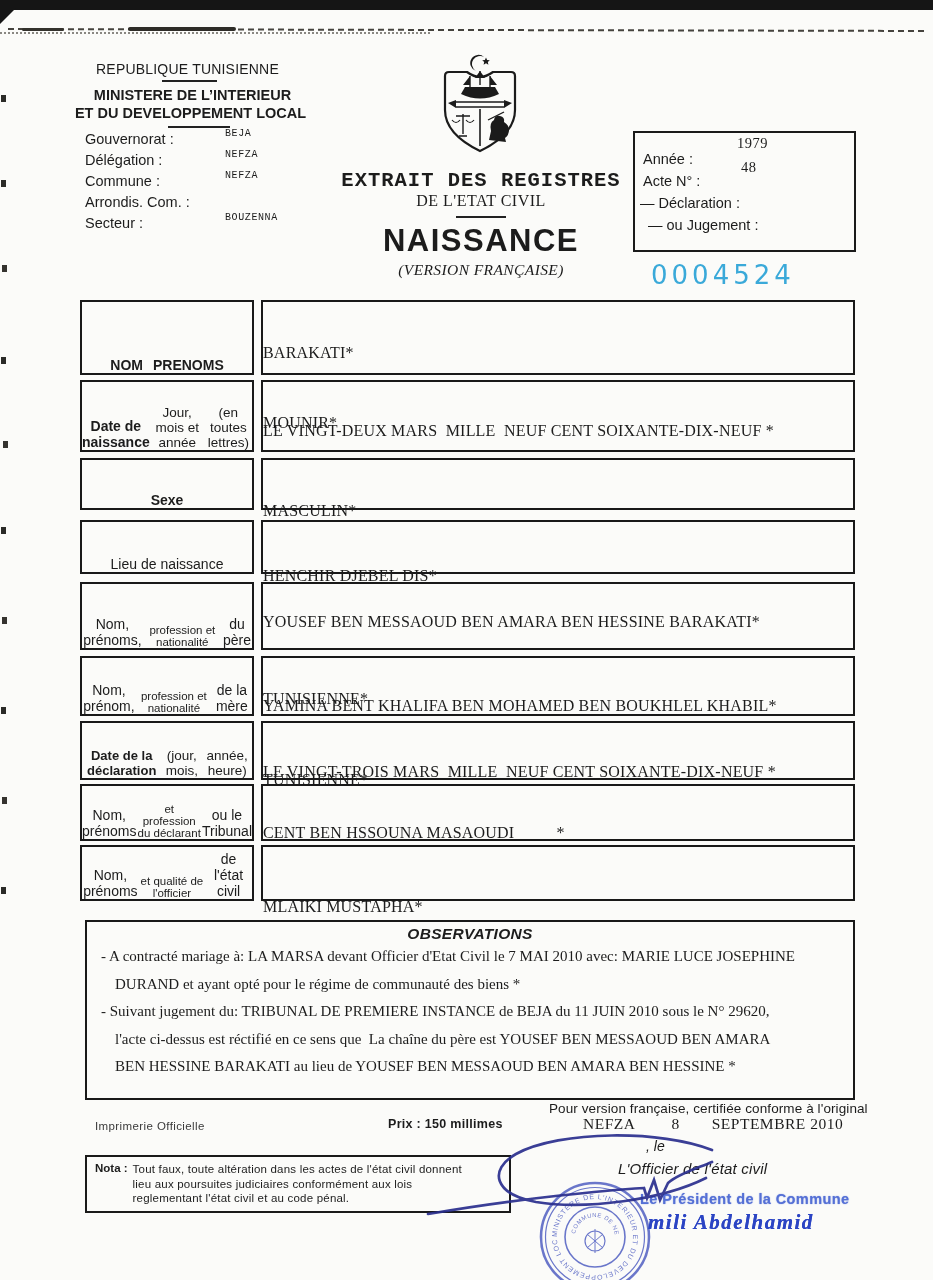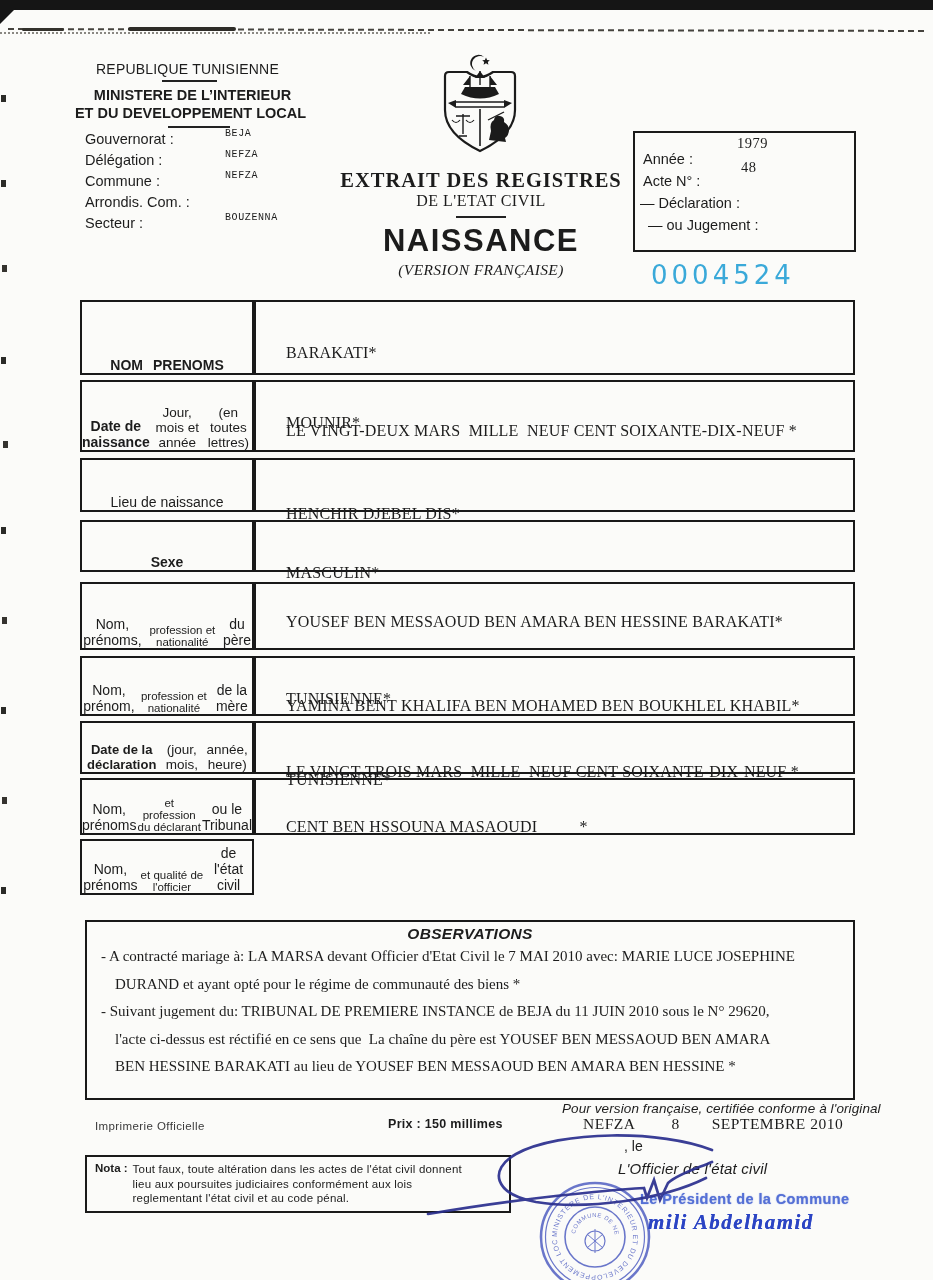--- a/index.html
+++ b/index.html
@@ -25,21 +25,21 @@
   .ministry1{left:85px;top:87px;width:215px;text-align:center;font-weight:700;font-size:14.5px;}
   .ministry2{left:73px;top:105px;width:235px;text-align:center;font-weight:700;font-size:14.5px;}
   .hr2{left:168px;top:126px;width:62px;height:2px;background:#222;}
   .gov{left:85px;top:131px;width:330px;}
   .gov-row{display:flex;height:21px;font-size:14.5px;}
   .gf-label{width:140px;}
   .gf-value{font-family:Liberation Mono, monospace;font-size:10px;letter-spacing:.6px;margin-top:-3px;}
 
   
   .tc{left:290px;width:382px;text-align:center;}
-  .t1{top:169px;font-family:Liberation Serif, serif;font-weight:700;font-size:20.5px;letter-spacing:1px;}
+  .t1{top:169px;font-family:Liberation Mono, monospace;font-weight:700;font-size:20.5px;letter-spacing:1px;}
   .t2{top:192px;font-family:"Liberation Serif",serif;font-size:16px;letter-spacing:.5px;}
   .trule{left:456px;top:216px;width:50px;height:2px;background:#222;}
   .tmain{top:223px;font-weight:700;font-size:31px;letter-spacing:1.5px;}
   .tver{top:261px;font-family:"Liberation Serif",serif;font-style:italic;font-size:15.5px;letter-spacing:.4px;}
 
   
   .acte{left:633px;top:131px;width:219px;height:117px;border:2px solid #1a1a1a;}
   .acte .abs{font-size:14.5px;}
   .a-annee{left:8px;top:18px;} .a-acte{left:8px;top:40px;}
   .a-dec{left:5px;top:62px;} .a-jug{left:13px;top:84px;}
@@ -47,49 +47,49 @@
   .a-annee-v{left:102px;top:2px;} .a-acte-v{left:106px;top:26px;}
 
   .serial{left:651px;top:260px;font-family:"DejaVu Sans",sans-serif;font-size:26px;
           color:#3aa9d9;letter-spacing:4px;}
 
   
   .tbl{left:80px;top:300px;width:775px;}
   .row{display:flex;}
   .lbl{width:170px;border:2.5px solid #191919;display:flex;flex-direction:row;
        justify-content:center;align-items:flex-end;text-align:center;gap:1px;}
-  .val{flex:1;border:2.5px solid #191919;font-family:"Liberation Serif",serif;
-       font-size:16px;letter-spacing:.2px;padding-left:30px;white-space:pre-wrap;}
+  .val{flex:1;margin-left:7px;border:2.5px solid #191919;font-family:"Liberation Serif",serif;
+       font-size:16px;letter-spacing:.2px;white-space:pre-wrap;}
   .lm{font-size:14px;} .lm-sm{font-size:13.5px;} .lm-xs{font-size:13px;} .ls{font-size:11.5px;}
   .bold{font-weight:700;}
   .vl{margin-top:5px;}
   .r1{height:75px;margin-bottom:5px;} .r1 .lbl{gap:10px;} .r1 .vl1{margin-top:6px;} .r1 .vl2{margin-top:16px;}
   .r2{height:72px;margin-bottom:6px;} .r2 .vl1{margin-top:4px;}
   .r3{height:54px;margin-bottom:8px;} .r3 .vl1{margin-top:9px;}
   .r4{height:52px;margin-bottom:10px;} .r4 .vl1{margin-top:6px;}
   .r5{height:68px;margin-bottom:6px;} .r5 .vl1{margin-top:-7px;} .r5 .vl2{margin-top:23px;}
   .r6{height:60px;margin-bottom:5px;} .r6 .vl1{margin-top:3px;} .r6 .vl2{margin-top:20px;}
-  .r7{height:53px;margin-bottom:4px;} .r7 .vl1{margin-top:4px;}
+  .r7{height:59px;margin-bottom:4px;} .r7 .vl1{margin-top:4px;}
   .r8{height:57px;margin-bottom:4px;} .r8 .vl1{margin-top:2px;}
   .r9{height:56px;} .r9 .vl1{margin-top:15px;}
 
   
   .obs{left:85px;top:920px;width:766px;height:176px;border:2.5px solid #191919;}
   .obs-title{text-align:center;font-style:italic;font-weight:700;font-size:15.5px;margin-top:3px;letter-spacing:.3px;}
   .obs-line{font-family:"Liberation Serif",serif;font-size:15px;line-height:27.5px;
             padding-left:14px;white-space:pre-wrap;}
   .obs-line.cont{padding-left:28px;}
 
   
   .imprimerie{left:95px;top:1120px;font-size:11.5px;color:#3a3a3a;letter-spacing:.4px;}
   .prix{left:388px;top:1117px;font-size:12.5px;font-weight:700;letter-spacing:.3px;}
-  .certif{left:562px;top:1101px;font-style:italic;font-size:13.5px;letter-spacing:.1px;}
+  .certif{left:549px;top:1101px;font-size:13.5px;letter-spacing:.1px;}
   .datefr{left:583px;top:1115px;display:flex;font-family:"Liberation Serif",serif;font-size:15.5px;letter-spacing:.5px;}
   .d2{margin-left:36px;} .d3{margin-left:32px;}
-  .le{left:624px;top:1138px;font-size:14px;}
+  .le{left:646px;top:1138px;font-size:14px;font-style:italic;}
   .officier{left:618px;top:1160px;font-style:italic;font-size:15px;letter-spacing:.2px;}
 
   .nota{left:85px;top:1155px;width:426px;height:58px;border:2px solid #1a1a1a;
         padding:5px 6px 0 8px;display:flex;box-sizing:border-box;}
   .nota-label{font-weight:700;font-size:11.5px;white-space:nowrap;margin-right:5px;}
   .nota-text{font-size:11.5px;line-height:14.5px;letter-spacing:.2px;}
 
   
   .seal{left:533px;top:1175px;width:124px;height:124px;z-index:3;}
   .president{left:640px;top:1191px;font-size:14.5px;font-weight:700;color:#5570d5;
@@ -192,35 +192,35 @@
       <div class="lbl">
         <div class="lm bold">Date de naissance</div>
         <div class="lm-sm">Jour, mois et année</div>
         <div class="lm-sm">(en toutes lettres)</div>
       </div>
       <div class="val">
         <div class="vl vl1">LE VINGT-DEUX MARS  MILLE  NEUF CENT SOIXANTE-DIX-NEUF *</div>
       </div>
     </div>
 
+    <div class="row r4">
+      <div class="lbl">
+        <div class="lm bold">Sexe</div>
+      </div>
+      <div class="val">
+        <div class="vl vl1">MASCULIN*</div>
+      </div>
+    </div>
+
     <div class="row r3">
       <div class="lbl">
         <div class="lm">Lieu de naissance</div>
       </div>
       <div class="val">
         <div class="vl vl1">HENCHIR DJEBEL DIS*</div>
-      </div>
-    </div>
-
-    <div class="row r4">
-      <div class="lbl">
-        <div class="lm bold">Sexe</div>
-      </div>
-      <div class="val">
-        <div class="vl vl1">MASCULIN*</div>
       </div>
     </div>
 
     <div class="row r5">
       <div class="lbl">
         <div class="lm">Nom, prénoms,</div>
         <div class="ls">profession et  nationalité</div>
         <div class="lm">du père</div>
       </div>
       <div class="val">
@@ -261,20 +261,23 @@
       <div class="val">
         <div class="vl vl1">CENT BEN HSSOUNA MASAOUDI          *</div>
       </div>
     </div>
 
     <div class="row r9">
       <div class="lbl">
         <div class="lm">Nom, prénoms</div>
         <div class="ls">et qualité de l'officier</div>
         <div class="lm">de l'état civil</div>
+      </div>
+      <div class="val">
+        <div class="vl vl1">MLAIKI MUSTAPHA*</div>
       </div>
     </div>
   </div>
 
   <div class="abs obs">
     <div class="obs-title">OBSERVATIONS</div>
     <div class="obs-line">- A contracté mariage à: LA MARSA devant Officier d'Etat Civil le 7 MAI 2010 avec: MARIE LUCE JOSEPHINE</div>
     <div class="obs-line cont">DURAND et ayant opté pour le régime de communauté des biens *</div>
     <div class="obs-line">- Suivant jugement du: TRIBUNAL DE PREMIERE INSTANCE de BEJA du 11 JUIN 2010 sous le N° 29620,</div>
     <div class="obs-line cont">l'acte ci-dessus est réctifié en ce sens que  La chaîne du père est YOUSEF BEN MESSAOUD BEN AMARA</div>

